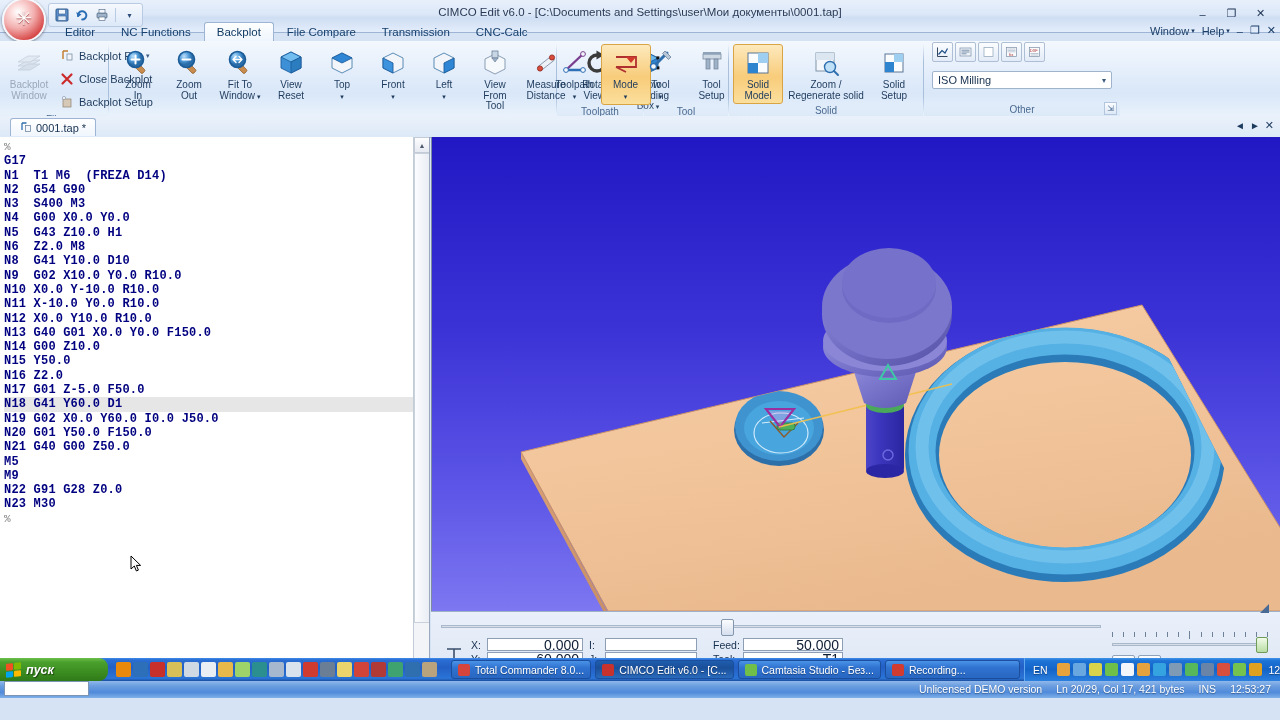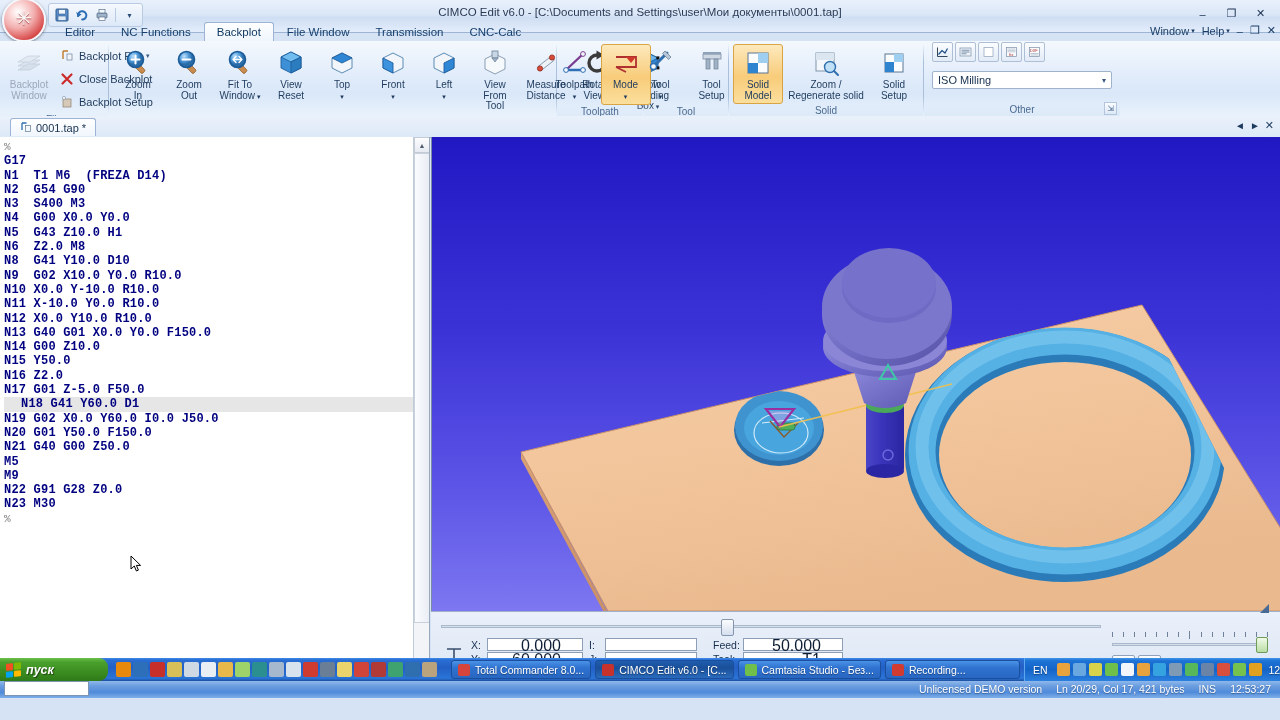--- a/index.html
+++ b/index.html
@@ -126,21 +126,21 @@
   .codearea{
     position:absolute;left:0;top:0;width:413px;height:541px;overflow:hidden;
     padding:3px 0 0 4px;box-sizing:border-box;
   }
   .cline{
     height:14.3px;line-height:14.3px;white-space:pre;
     font-family:"Liberation Mono","DejaVu Sans Mono",monospace;
     font-size:12px;font-weight:bold;color:#000080;letter-spacing:.2px;
   }
   .cline.pct{color:#808080;font-weight:normal;font-size:11px;}
-  .cline.cur{background:#e6e6e6;padding-left:17px;}
+  .cline.cur{background:#e6e6e6;}
   .cline.plain{color:#000080;}
 
   .vscroll{
     position:absolute;right:0;top:0;width:16px;height:541px;
     background:#f2f4f7;border-left:1px solid #c3cbd6;box-sizing:border-box;
   }
   .vscroll .arrow{width:16px;height:16px;background:linear-gradient(to bottom,#fdfdfe,#e6eaf1);
     border:1px solid #c3cbd6;box-sizing:border-box;display:flex;align-items:center;justify-content:center;font-size:7px;color:#4d5a6c;}
   .vscroll .arrow.bot{position:absolute;bottom:0;left:0;}
   .vscroll .thumb{position:absolute;left:0;top:16px;width:16px;height:470px;
@@ -168,21 +168,21 @@
     background:linear-gradient(to bottom,#b9c5d6,#f2f6fb);border:1px solid #aab8cb;box-sizing:border-box;}
   .slider .knob{position:absolute;left:280px;top:0;width:11px;height:15px;border-radius:2px;
     background:linear-gradient(to bottom,#fbfcfe,#d5dfee);border:1px solid #8496ad;}
 
   .fields{position:absolute;left:40px;top:26px;display:flex;gap:0;}
   .fgroup{display:flex;flex-direction:column;gap:1px;margin-right:6px;}
   .frow{display:flex;align-items:center;height:13px;}
   .frow .flab{width:16px;font-size:10.5px;color:#17304e;}
   .frow .fval{
     width:96px;height:13px;line-height:13px;background:#ffffff;border:1px solid #8e9fb5;
-    box-sizing:border-box;text-align:right;padding-right:21px;font-size:16px;color:#0d1d33;
+    box-sizing:border-box;text-align:right;padding-right:3px;font-size:14px;color:#0d1d33;
   }
   .fgroup.ijk .fval{width:92px;}
   .fgroup.ft{margin-left:10px;}
   .fgroup.ft .flab{width:30px;}
   .fgroup.ft .fval{width:100px;}
 
   .toolglyph{position:absolute;left:10px;top:34px;width:26px;height:28px;}
 
   .playbar{position:absolute;right:8px;top:3px;width:162px;}
   .ticks{position:absolute;left:2px;top:15px;width:156px;height:9px;display:flex;align-items:center;justify-content:space-between;}
@@ -287,21 +287,21 @@
       <div>–</div>
       <div>❐</div>
       <div>✕</div>
     </div>
   </div>
 
   <div class="tabstrip">
     <div class="rtab">Editor</div>
     <div class="rtab">NC Functions</div>
     <div class="rtab active">Backplot</div>
-    <div class="rtab">File Window</div>
+    <div class="rtab">File Compare</div>
     <div class="rtab">Transmission</div>
     <div class="rtab">CNC-Calc</div>
   </div>
 
   <div class="rightmenu">
     <span>Window</span>
     <span class="mini" style="font-size:7px;margin-left:-5px;">▾</span>
     <span>Help</span>
     <span class="mini" style="font-size:7px;margin-left:-5px;">▾</span>
     <span>–</span>

